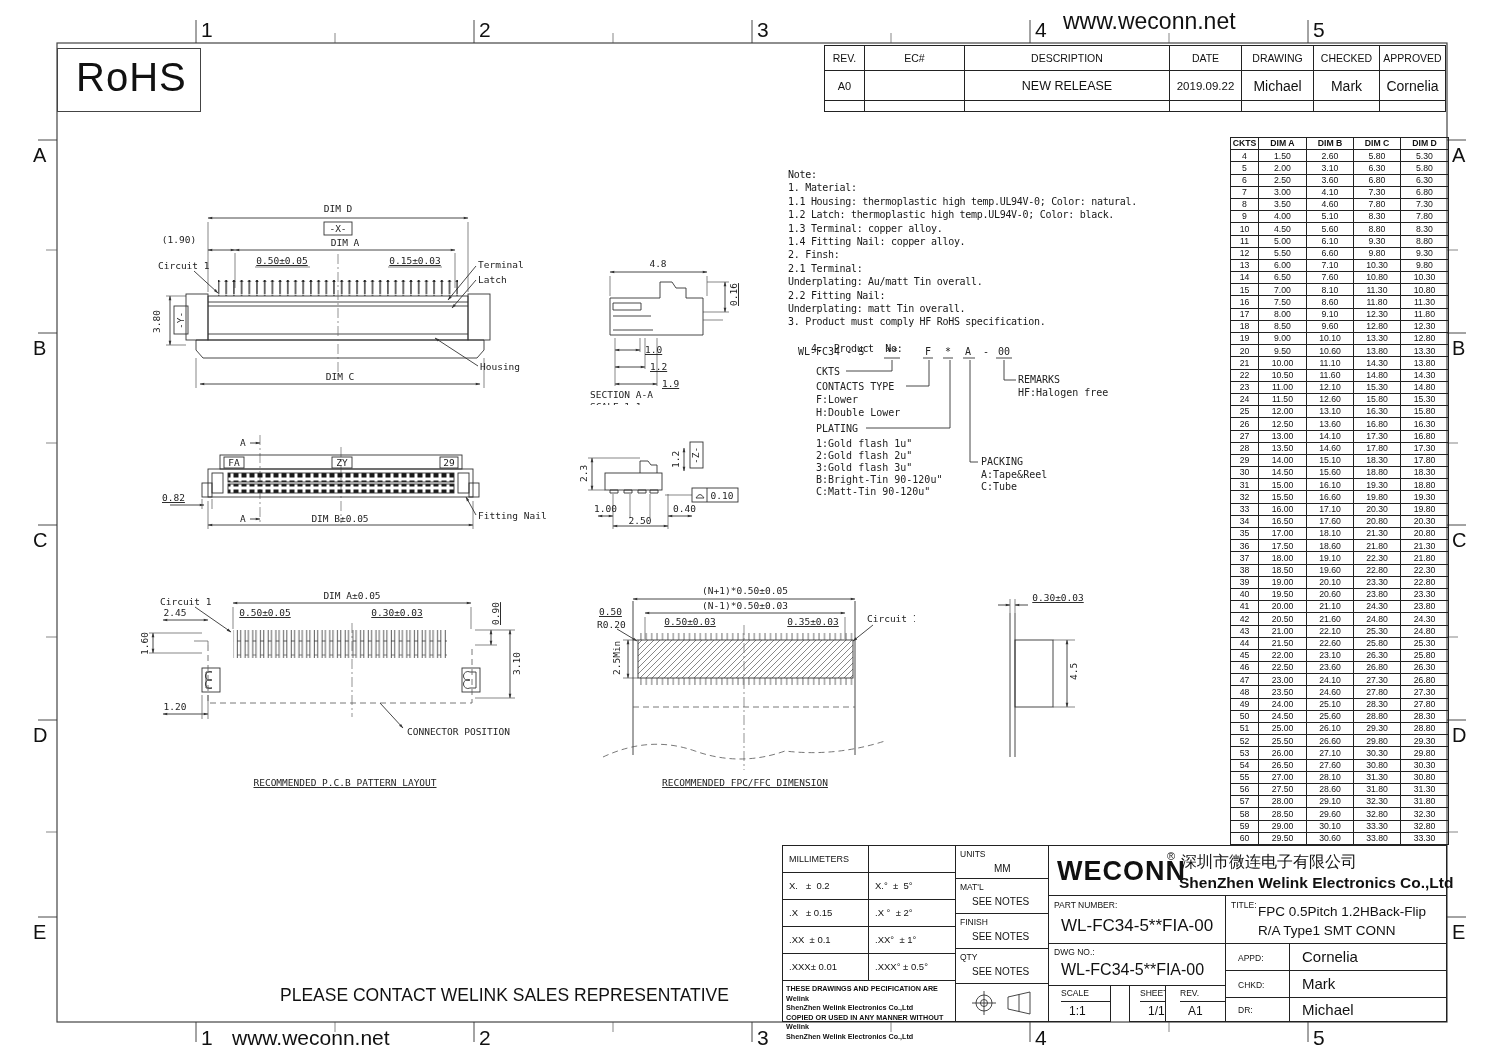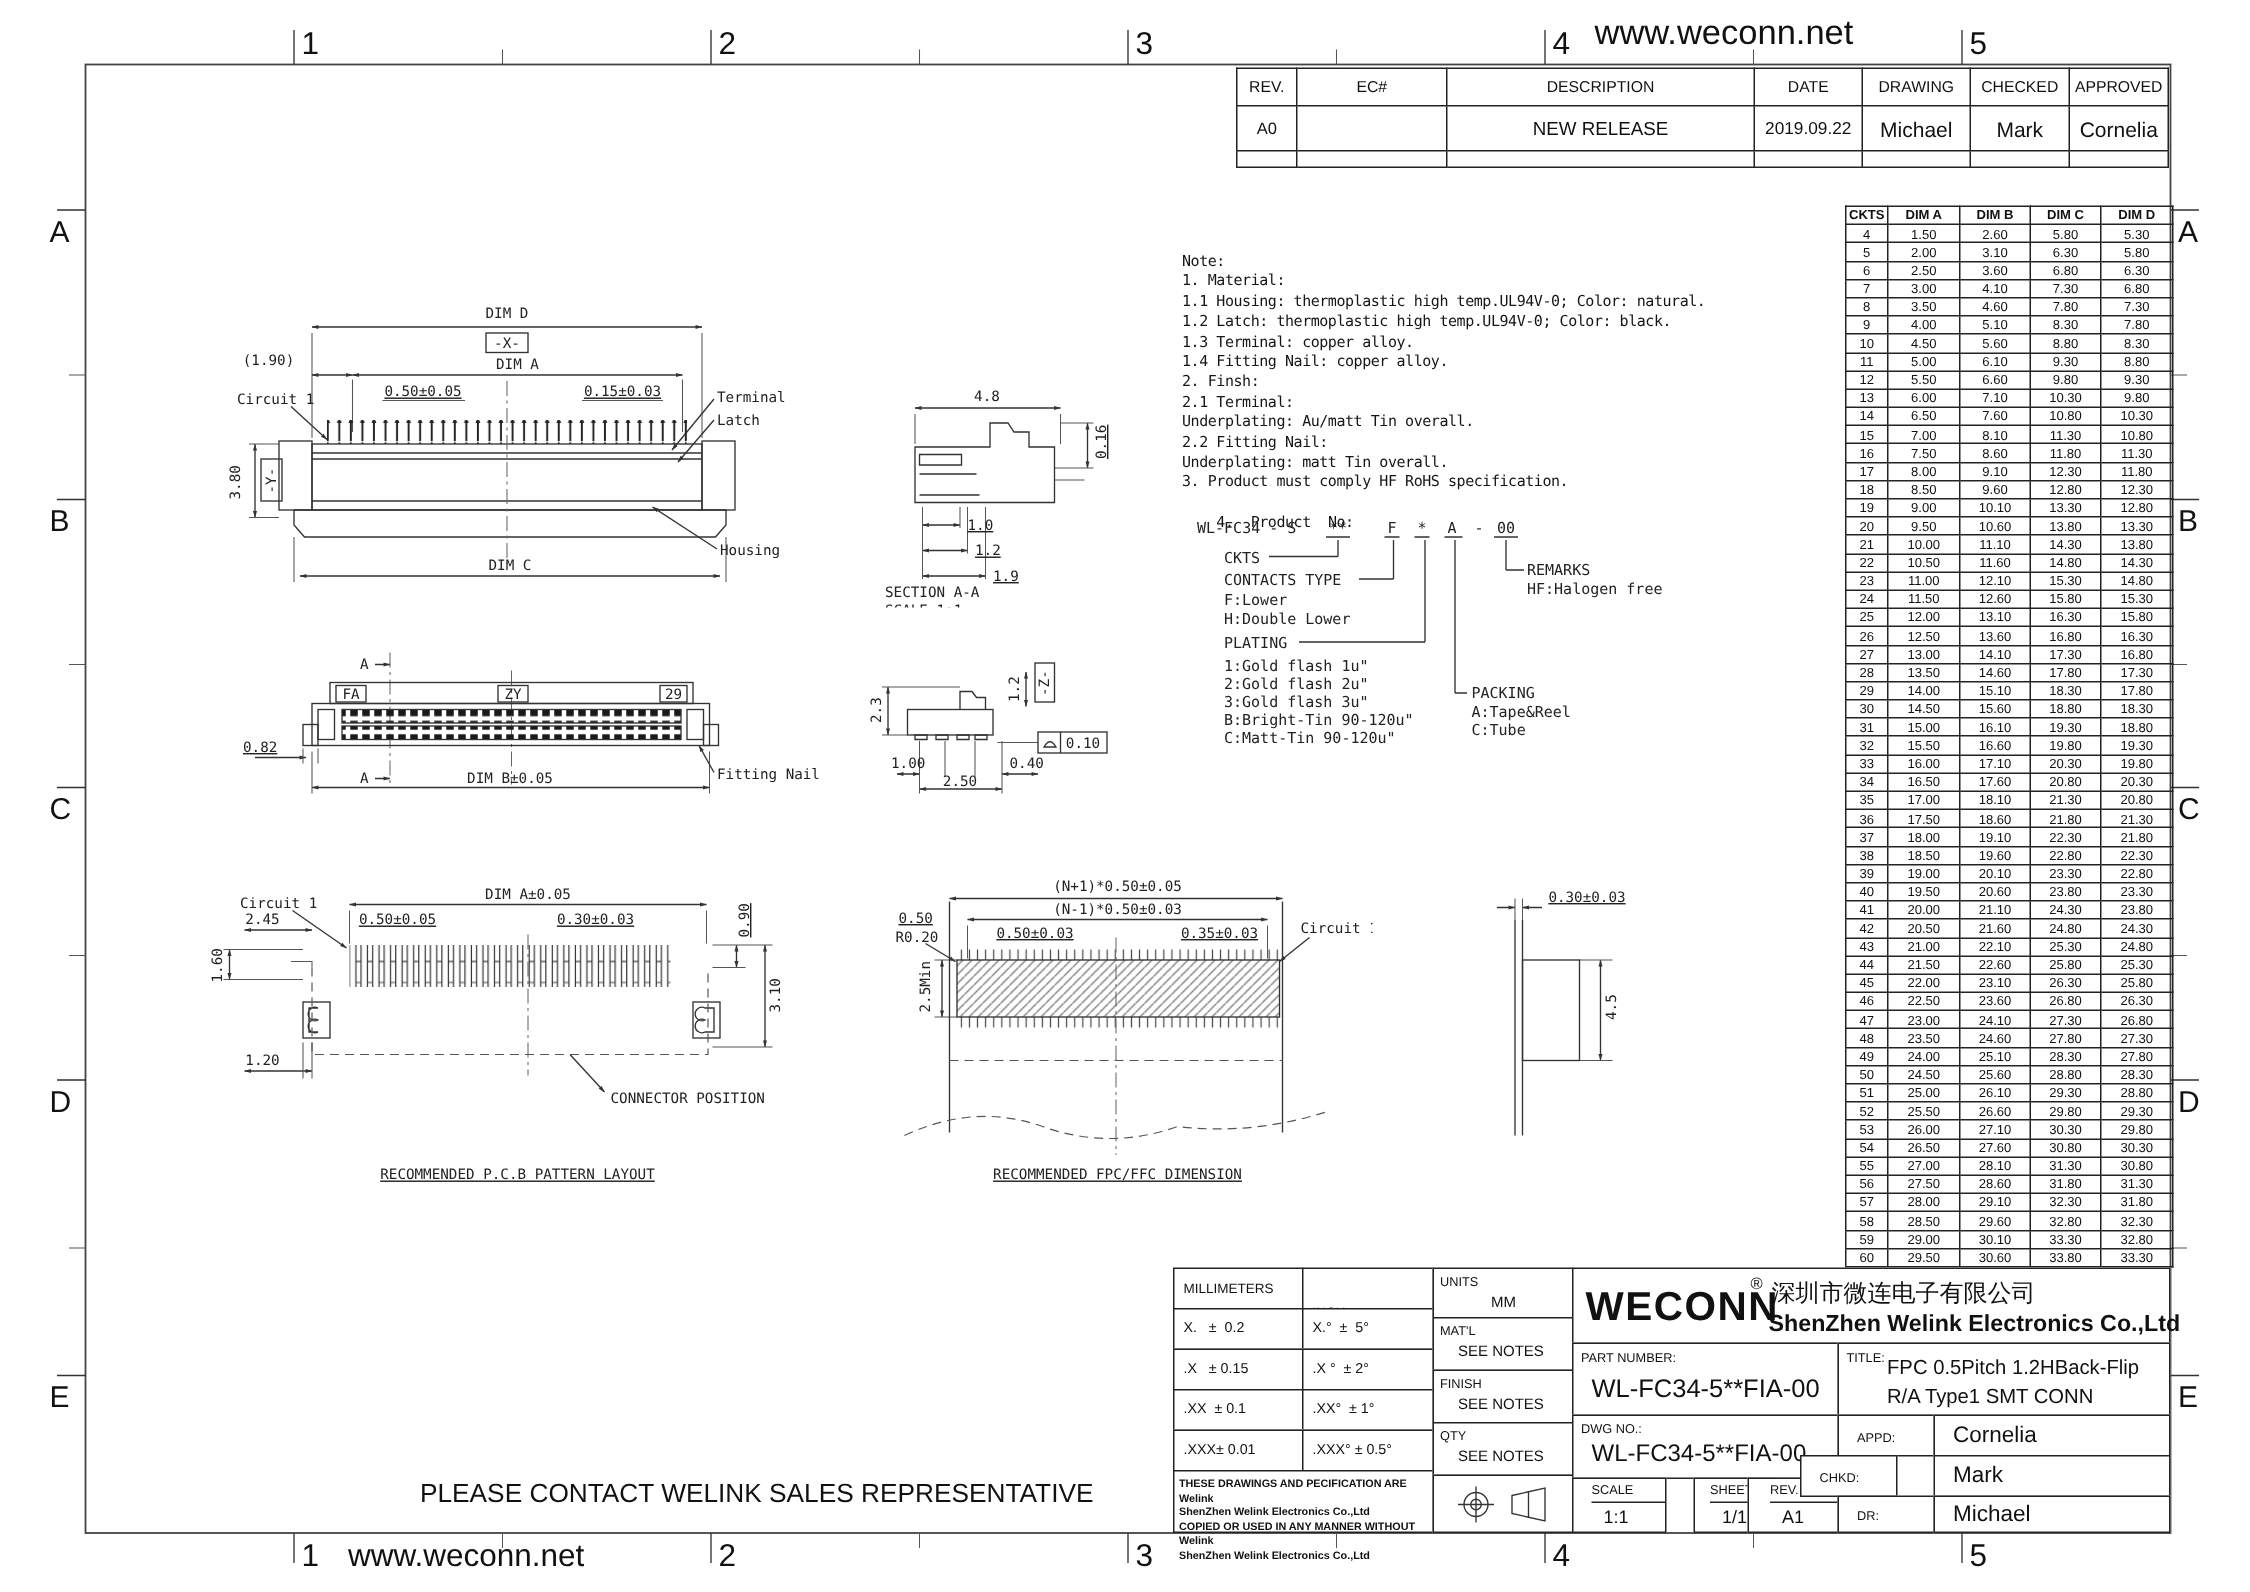--- a/index.html
+++ b/index.html
@@ -77,20 +77,23 @@
   <div class="t zletter" style="left:33px;top:921px;">E</div>
   <div class="t zletter" style="left:1452px;top:144px;">A</div>
   <div class="t zletter" style="left:1452px;top:337px;">B</div>
   <div class="t zletter" style="left:1452px;top:529px;">C</div>
   <div class="t zletter" style="left:1452px;top:724px;">D</div>
   <div class="t zletter" style="left:1452px;top:921px;">E</div>
 
   <div class="t" style="left:1063px;top:8px;font-size:23px;">www.weconn.net</div>
   <div class="t" style="left:232px;top:1026px;font-size:21px;">www.weconn.net</div>
 
+  <div class="abs" style="left:57px;top:48px;width:142px;height:62px;border:1px solid #444;background:#fff;">
+    <div class="t" style="left:18px;top:6px;font-size:40px;letter-spacing:1px;">RoHS</div>
+  </div>
 
   <table id="revtbl">
     <colgroup>
         <col style="width:40px">
         <col style="width:100px">
         <col style="width:205px">
         <col style="width:72px">
         <col style="width:72px">
         <col style="width:66px">
         <col style="width:66px">
@@ -980,21 +983,21 @@
       <div class="lbl" style="left:14px;top:2px;border-bottom:1px solid #222;width:45px;height:13px;">REV.</div>
       <div class="val" style="left:22px;top:18px;font-size:12px;">A1</div>
       </div>
 
     <div class="cell" style="left:443px;top:98px;width:65px;height:28px;">
       <div class="lbl" style="left:12px;top:9px;">APPD:</div>
       </div>
     <div class="cell" style="left:507px;top:98px;width:158px;height:28px;">
       <div class="val" style="left:12px;top:4px;font-size:15px;">Cornelia</div>
       </div>
-    <div class="cell" style="left:418px;top:125px;width:65px;height:28px;">
+    <div class="cell" style="left:443px;top:125px;width:65px;height:28px;">
       <div class="lbl" style="left:12px;top:9px;">CHKD:</div>
       </div>
     <div class="cell" style="left:507px;top:125px;width:158px;height:28px;">
       <div class="val" style="left:12px;top:4px;font-size:15px;">Mark</div>
       </div>
     <div class="cell" style="left:443px;top:152px;width:65px;height:25px;">
       <div class="lbl" style="left:12px;top:7px;">DR:</div>
       </div>
     <div class="cell" style="left:507px;top:152px;width:158px;height:25px;">
       <div class="val" style="left:12px;top:3px;font-size:15px;">Michael</div>

